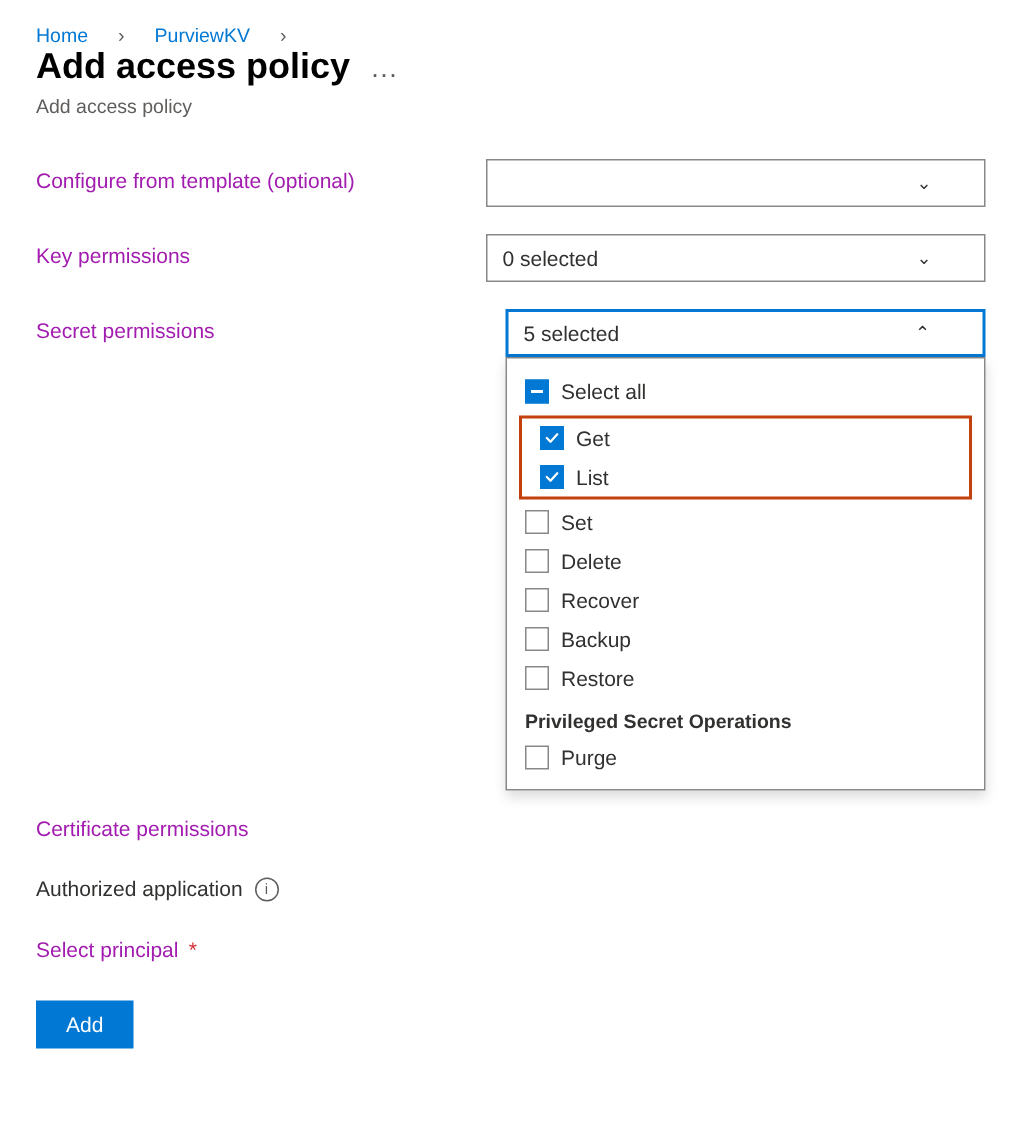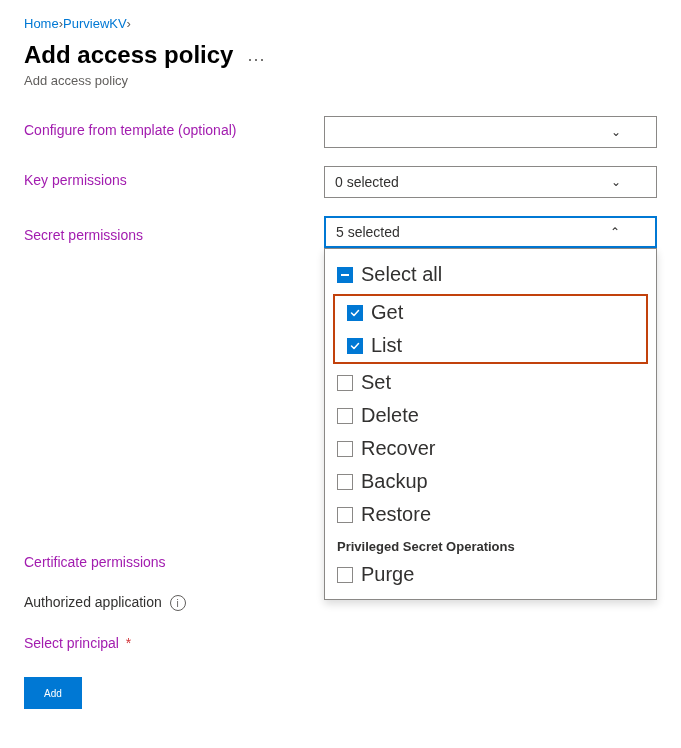--- a/index.html
+++ b/index.html
@@ -9,22 +9,21 @@
       color: #323130;
       background: #fff;
       width: 681px;
       min-height: 748px;
       padding: 16px 24px;
     }
 
     .breadcrumb {
       display: flex;
       align-items: center;
-      gap: 0;
-      margin-bottom: 10px;
+      gap: 20px;
     }
     .breadcrumb a {
       color: #0078d4;
       text-decoration: none;
       font-size: 13px;
     }
     .breadcrumb-separator {
       color: #605e5c;
       font-size: 13px;
     }
@@ -122,21 +121,22 @@
     .dropdown-arrow {
       width: 20px;
       text-align: center;
       color: #323130;
       font-size: 12px;
       flex-shrink: 0;
     }
 
     
     .secret-permissions-row {
-      align-items: center;
+      align-items: flex-start;
+      gap: 13px;
     }
 
     .dropdown-panel {
       position: absolute;
       top: 32px;
       left: 0;
       right: 0;
       background: #fff;
       border: 1px solid #8a8886;
       z-index: 100;
@@ -187,38 +187,38 @@
     .cb.partial {
       background: #0078d4;
       border-color: #0078d4;
     }
     .cb svg {
       width: 10px;
       height: 10px;
       fill: #fff;
     }
     .cb-label {
-      font-size: 20px;
+      font-size: 14px;
       color: #323130;
     }
 
     .highlighted-group {
       border: 2px solid #c2410c;
       margin: 2px 8px;
     }
     .highlighted-group .checkbox-row {
       margin: 0;
     }
 
     .add-btn {
       background: #0078d4;
       color: #fff;
       border: none;
       padding: 6px 20px;
-      font-size: 10px;
+      font-size: 14px;
       cursor: pointer;
       font-family: inherit;
       height: 32px;
       margin-top: 8px;
     }
   </style>
 </head>
 <body>
 
 <div class="breadcrumb">

